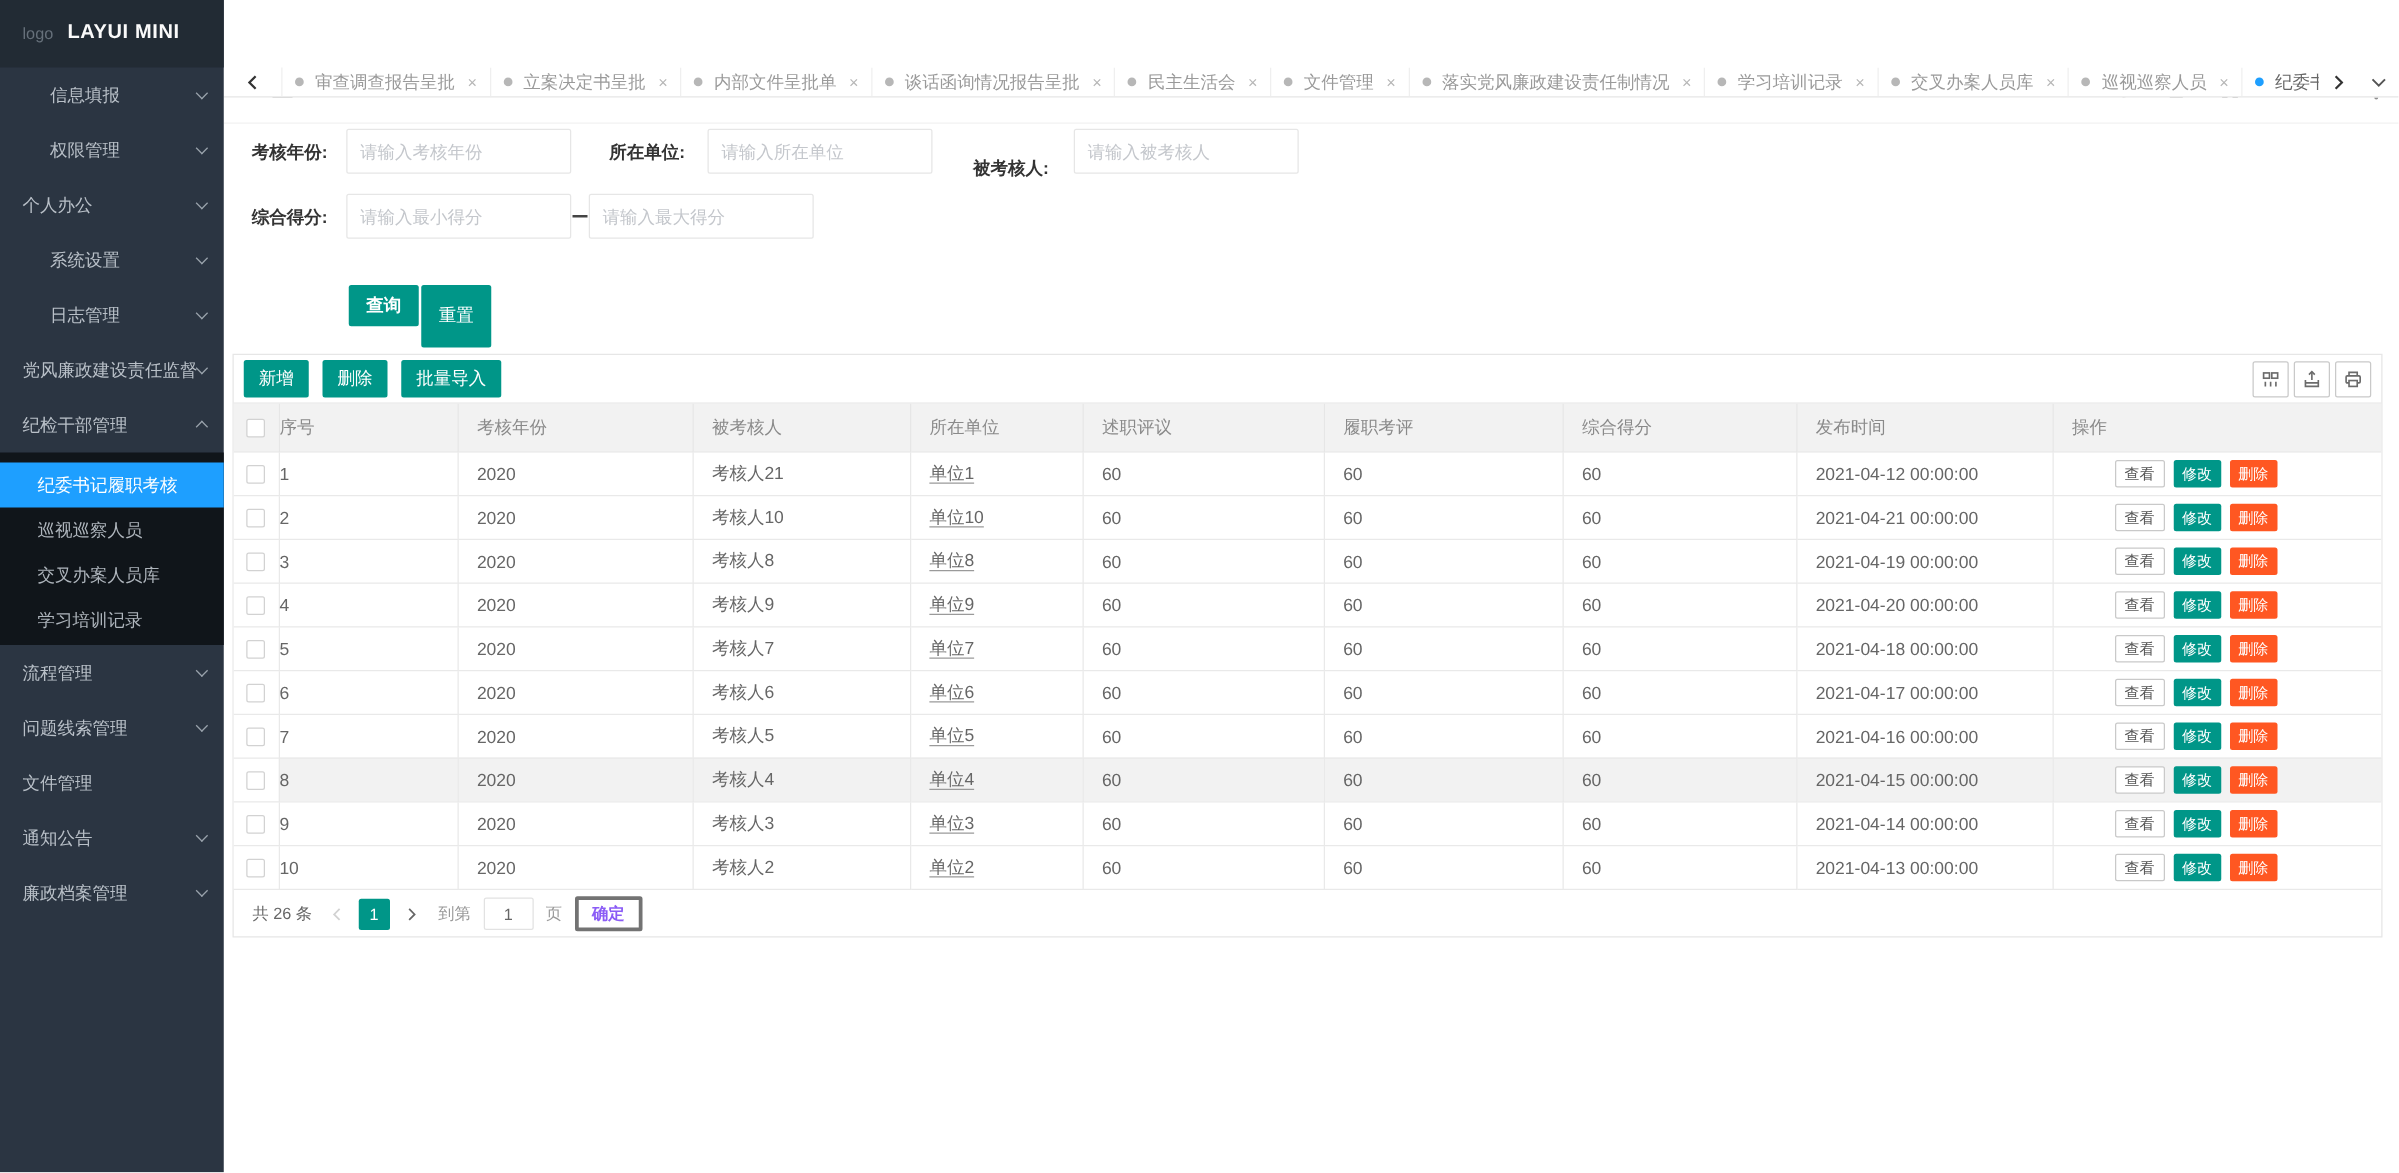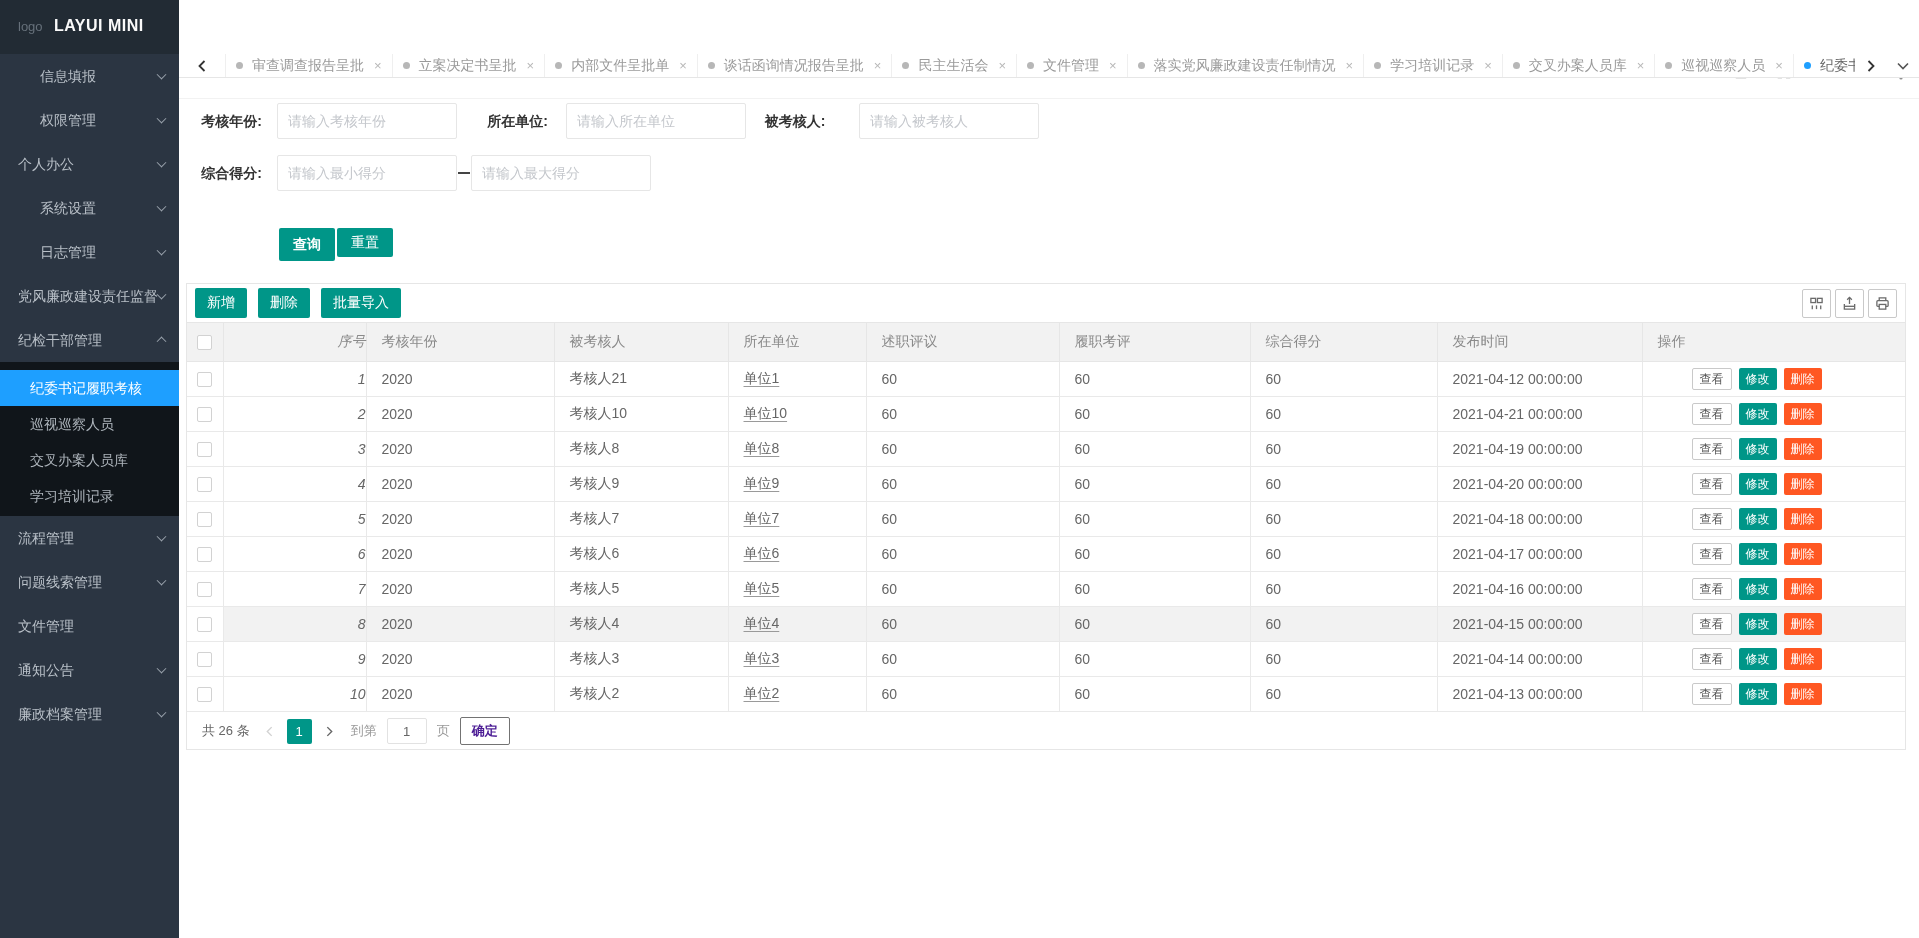--- a/index.html
+++ b/index.html
@@ -46,67 +46,67 @@
   .tab .close{margin-left:10px;color:#b7b7b7;font-size:13px;line-height:1;}
 
   
   .flabel{position:absolute;height:36px;line-height:36px;font-size:14px;color:#333;font-weight:bold;text-align:right;}
   .finput{position:absolute;width:180px;height:36px;border:1px solid #e6e6e6;border-radius:2px;
           padding:0 10px;font-size:14px;color:#666;background:#fff;outline:none;
           font-family:inherit;}
   .finput::placeholder{color:#c4c7cc;}
   #lab1{left:180px;top:103px;width:82px;}  #in1{left:277px;top:103px;}
   #lab2{left:460px;top:103px;width:88px;}  #in2{left:566px;top:103px;}
-  #lab3{left:751px;top:103px;width:88px;text-align:center;}  #in3{left:859px;top:103px;}
+  #lab3{left:751px;top:116px;width:88px;}  #in3{left:859px;top:103px;}
   #lab4{left:180px;top:155px;width:82px;}  #inmin{left:277px;top:155px;}
   #inmax{left:471px;top:155px;}
   .dash{position:absolute;left:458px;top:172px;width:12px;height:2px;background:#444;}
 
   .btn{display:inline-block;border:none;border-radius:2px;background:#009688;color:#fff;
        font-size:14px;cursor:pointer;font-family:inherit;}
   .btn-query{position:absolute;left:279px;top:228px;width:56px;height:33px;font-weight:bold;}
-  .btn-reset{position:absolute;left:337px;top:228px;width:56px;height:29px;}
+  .btn-reset{position:absolute;left:337px;top:228px;width:56px;height:50px;}
 
   
   .card{position:absolute;left:186px;top:283px;width:1720px;height:467px;border:1px solid #e6e6e6;background:#fff;}
   .card-toolbar{height:39px;border-bottom:1px solid #e6e6e6;display:flex;align-items:center;padding:0 8px;}
   .tbtn{height:30px;padding:0 12px;margin-right:11px;border:none;border-radius:2px;background:#009688;
         color:#fff;font-size:14px;cursor:pointer;font-family:inherit;}
   .tool-icons{margin-left:auto;display:flex;gap:4px;}
   .sq-btn{width:29px;height:29px;border:1px solid #c9c9c9;border-radius:2px;background:#fff;
           display:flex;align-items:center;justify-content:center;cursor:pointer;color:#6b6b6b;}
 
   .tbl{width:100%;table-layout:fixed;border-collapse:collapse;}
   .tbl th{height:38px;background:#f2f2f2;font-weight:normal;color:#8a8a8a;font-size:14px;
           border:1px solid #e6e6e6;border-top:none;text-align:left;padding:0 15px;}
   .tbl td{height:35px;border:1px solid #e9e9e9;font-size:14px;color:#666;padding:0 15px;background:#fff;}
   .tbl th:first-child,.tbl td:first-child{border-left:none;padding:0;text-align:center;}
   .tbl th:last-child,.tbl td:last-child{border-right:none;}
-  .tbl .c-seq{text-align:right;padding:0;font-style:italic;}
+  .tbl .c-seq{text-align:left;padding:0;}
   .unit{text-decoration:underline;text-underline-offset:3px;text-decoration-color:#9a9a9a;}
   tr.hovered td{background:#f2f2f2;}
   tr.hovered td:first-child{background:#fff;}
   .cb{display:inline-block;width:15px;height:15px;border:1px solid #d2d2d2;border-radius:2px;background:#fff;vertical-align:middle;cursor:pointer;}
   .act-btn{display:inline-block;height:22px;line-height:22px;padding:0 7px;border-radius:2px;
            font-size:12px;margin-right:7px;cursor:pointer;}
   .act-view{border:1px solid #c9c9c9;background:#fff;color:#555;line-height:20px;margin-left:34px;}
   .act-edit{background:#009688;color:#fff;}
   .act-del{background:#FF5722;color:#fff;}
 
   
   .pager{height:39px;display:flex;align-items:center;padding:0 15px;font-size:13px;color:#666;gap:0;}
   .pg-total{margin-right:16px;color:#666;}
   .pg-prev{color:#d2d2d2;margin-right:14px;display:flex;align-items:center;}
   .pg-cur{width:25px;height:25px;line-height:25px;text-align:center;background:#009688;color:#fff;border-radius:2px;margin-right:14px;cursor:pointer;}
   .pg-next{color:#666;margin-right:18px;display:flex;align-items:center;cursor:pointer;}
   .pg-txt{color:#999;margin-right:10px;}
   .pg-input{width:40px;height:26px;border:1px solid #e2e2e2;border-radius:2px;text-align:center;
             font-size:13px;color:#666;outline:none;margin-right:10px;font-family:inherit;}
-  .pg-ok{height:28px;padding:0 11px;border:1px solid #737373;border-radius:2px;background:#fff;
-         color:#4c1d95;font-size:13px;font-weight:bold;cursor:pointer;font-family:inherit;}
+  .pg-ok{height:28px;padding:0 11px;border:3px solid #737373;border-radius:2px;background:#fff;
+         color:#8b5cf6;font-size:13px;font-weight:bold;cursor:pointer;font-family:inherit;}
 </style>
 </head>
 <body>
 
 <div class="app">
 
   <aside class="sidebar">
     <div class="logo">
       <span class="logo-mini">logo</span>
       <span class="logo-main">LAYUI MINI</span>

